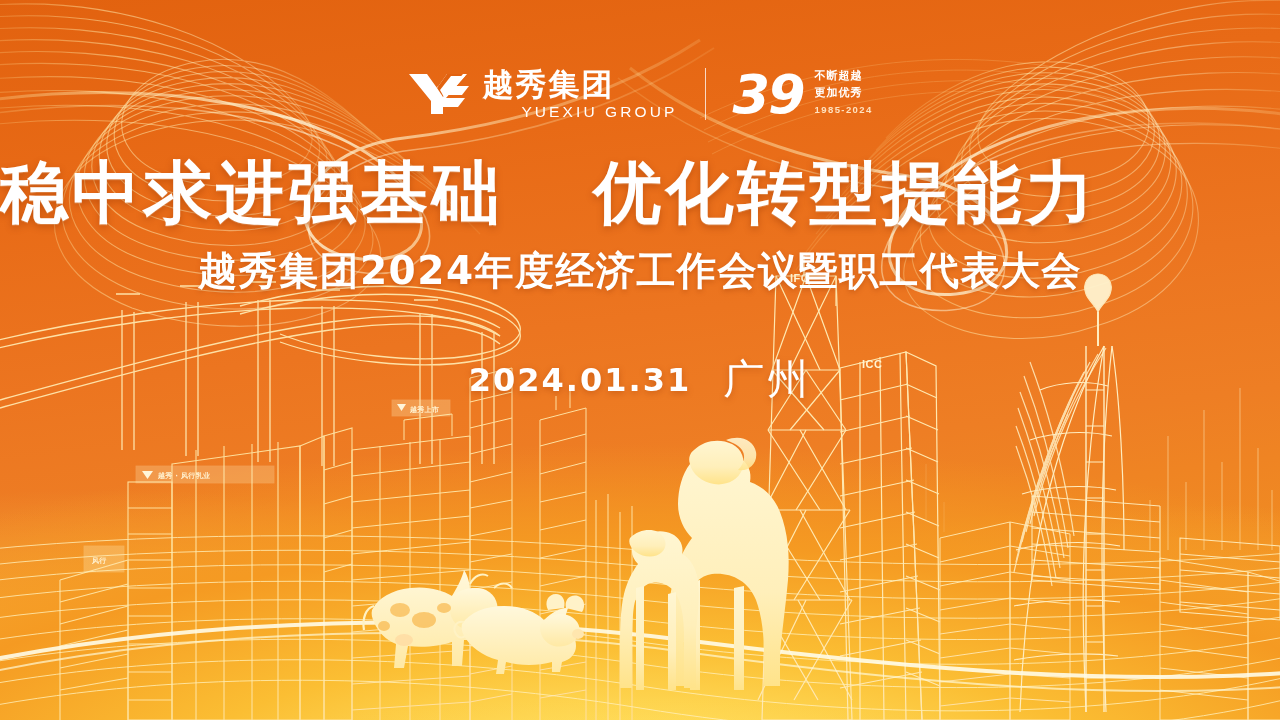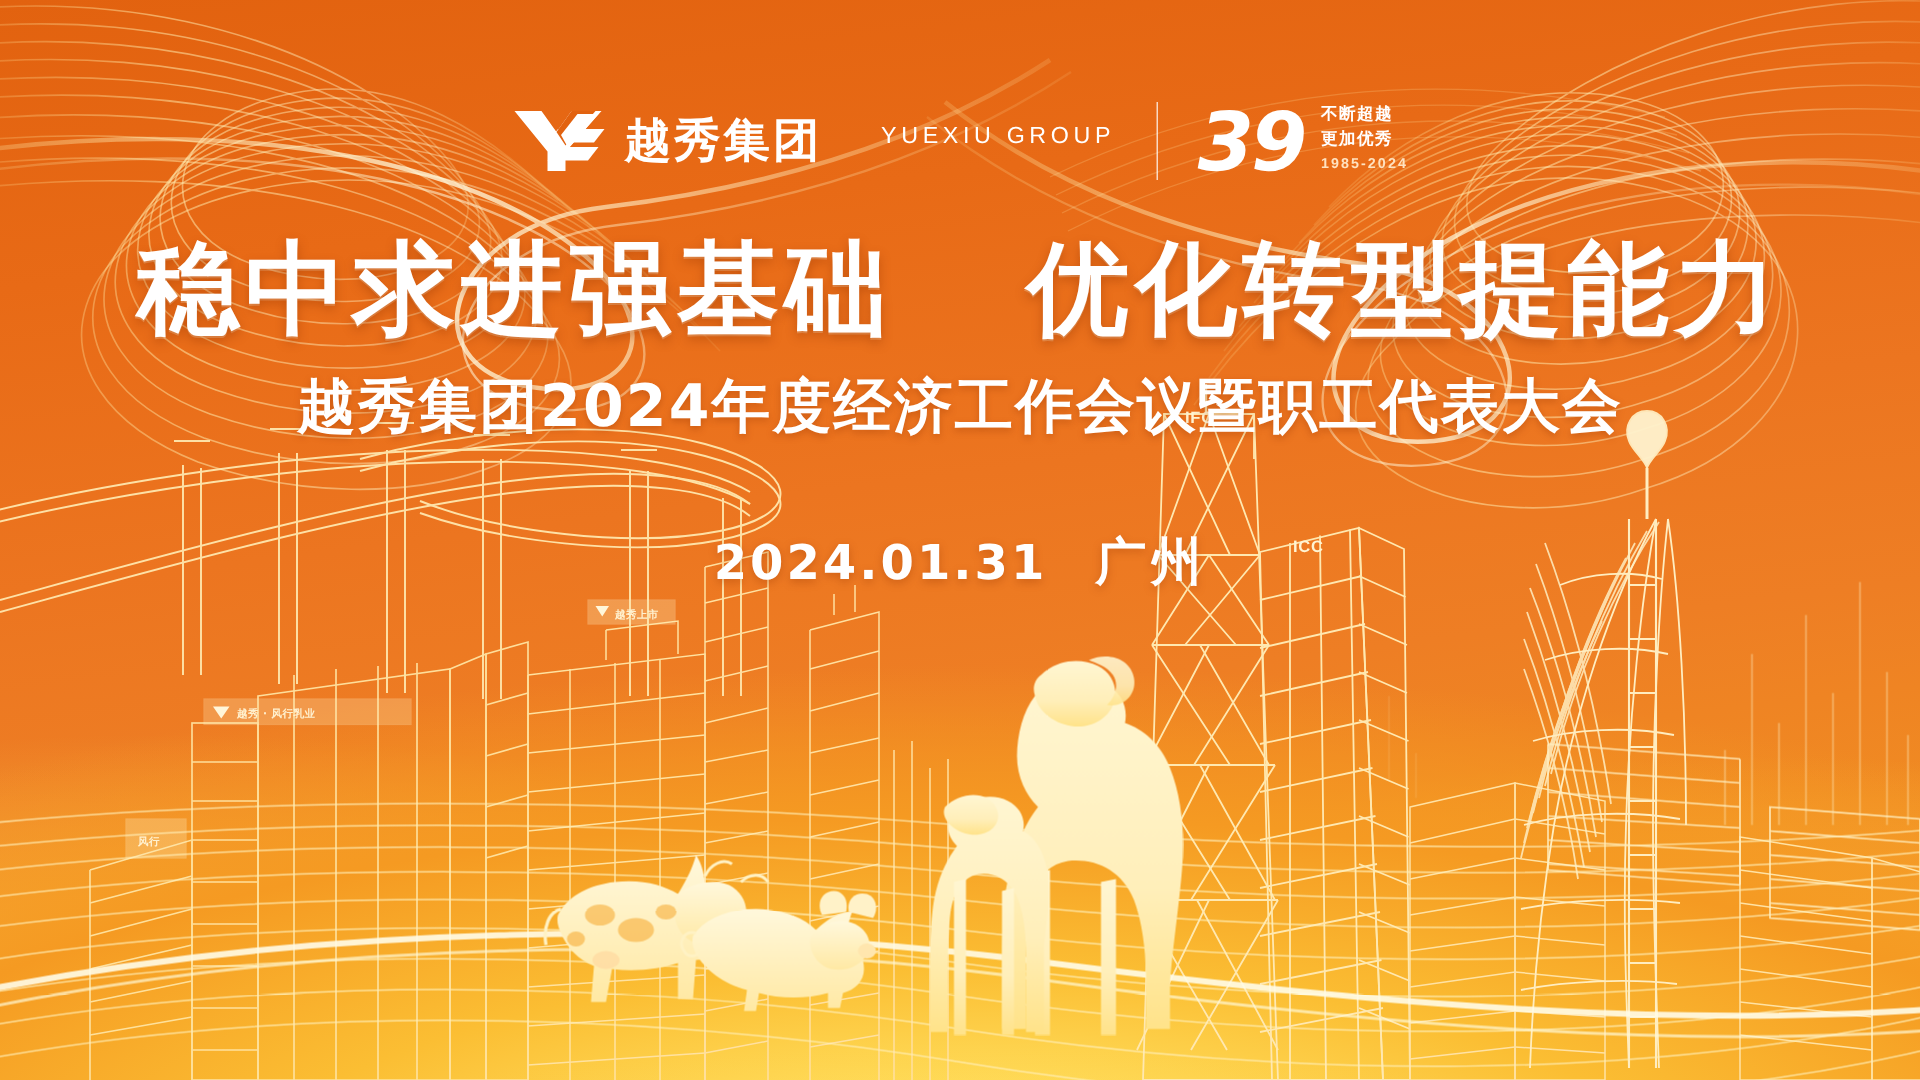--- a/index.html
+++ b/index.html
@@ -19,21 +19,21 @@
   
   .waves{position:absolute;left:0;top:0;width:1280px;height:720px;pointer-events:none;}
 
   
   .logo-bar{
     position:absolute;left:0;top:68px;width:1280px;
     display:flex;align-items:center;justify-content:center;gap:0;
   }
   .logo-left{display:flex;align-items:center;gap:11px;}
   .ye-mark{width:64px;height:46px;flex:none;}
-  .ye-text{display:flex;flex-direction:row;align-items:flex-start;line-height:1;}
+  .ye-text{display:flex;flex-direction:column;align-items:flex-start;line-height:1;}
   .ye-cn{
     font-size:31px;font-weight:bold;color:#fff;letter-spacing:2px;
     font-family:"DejaVu Sans","Liberation Sans",sans-serif;
   }
   .ye-en{
     font-size:15.5px;font-weight:normal;color:#fff;letter-spacing:3.1px;
     margin-top:4px;
     margin-left:39px;
   }
   .logo-div{
@@ -53,21 +53,20 @@
     white-space:nowrap;
   }
   .anniv-years{
     font-size:9.5px;font-weight:bold;color:#FFE2C0;letter-spacing:1.4px;
     margin-top:2px;white-space:nowrap;
   }
 
   
   .headline{
     position:absolute;left:0;top:148px;width:1280px;
-    text-align:center;
     font-family:"DejaVu Sans","Liberation Sans",sans-serif;
     font-size:68px;font-weight:bold;color:#ffffff;
     letter-spacing:4px;
     white-space:nowrap;
     text-shadow:0 3px 7px rgba(150,52,0,.42), 0 1px 0 rgba(255,225,190,.35);
   }
   .headline .gap{display:inline-block;width:34px;}
 
   .subtitle{
     position:absolute;left:0;top:244px;width:1280px;
@@ -83,21 +82,21 @@
     display:flex;align-items:center;justify-content:center;gap:0;
     color:#fff;
   }
   .date-txt{
     font-size:32px;font-weight:bold;letter-spacing:2px;
     font-family:"DejaVu Sans","Liberation Sans",sans-serif;
     text-shadow:0 2px 6px rgba(150,52,0,.35);
   }
   .date-sep{display:inline-block;width:32px;}
   .city-txt{
-    font-size:34px;font-weight:bold;letter-spacing:3px;
+    font-size:41px;font-weight:normal;letter-spacing:3px;
     font-family:"DejaVu Sans","Liberation Sans",sans-serif;
     text-shadow:0 2px 6px rgba(150,52,0,.35);
   }
 
   
   .skyline{position:absolute;left:0;bottom:0;width:1280px;height:470px;pointer-events:none;}
   .tower-label{
     font-family:"Liberation Sans",sans-serif;
     font-size:11px;font-weight:bold;fill:#FFF4D2;letter-spacing:.5px;
   }

